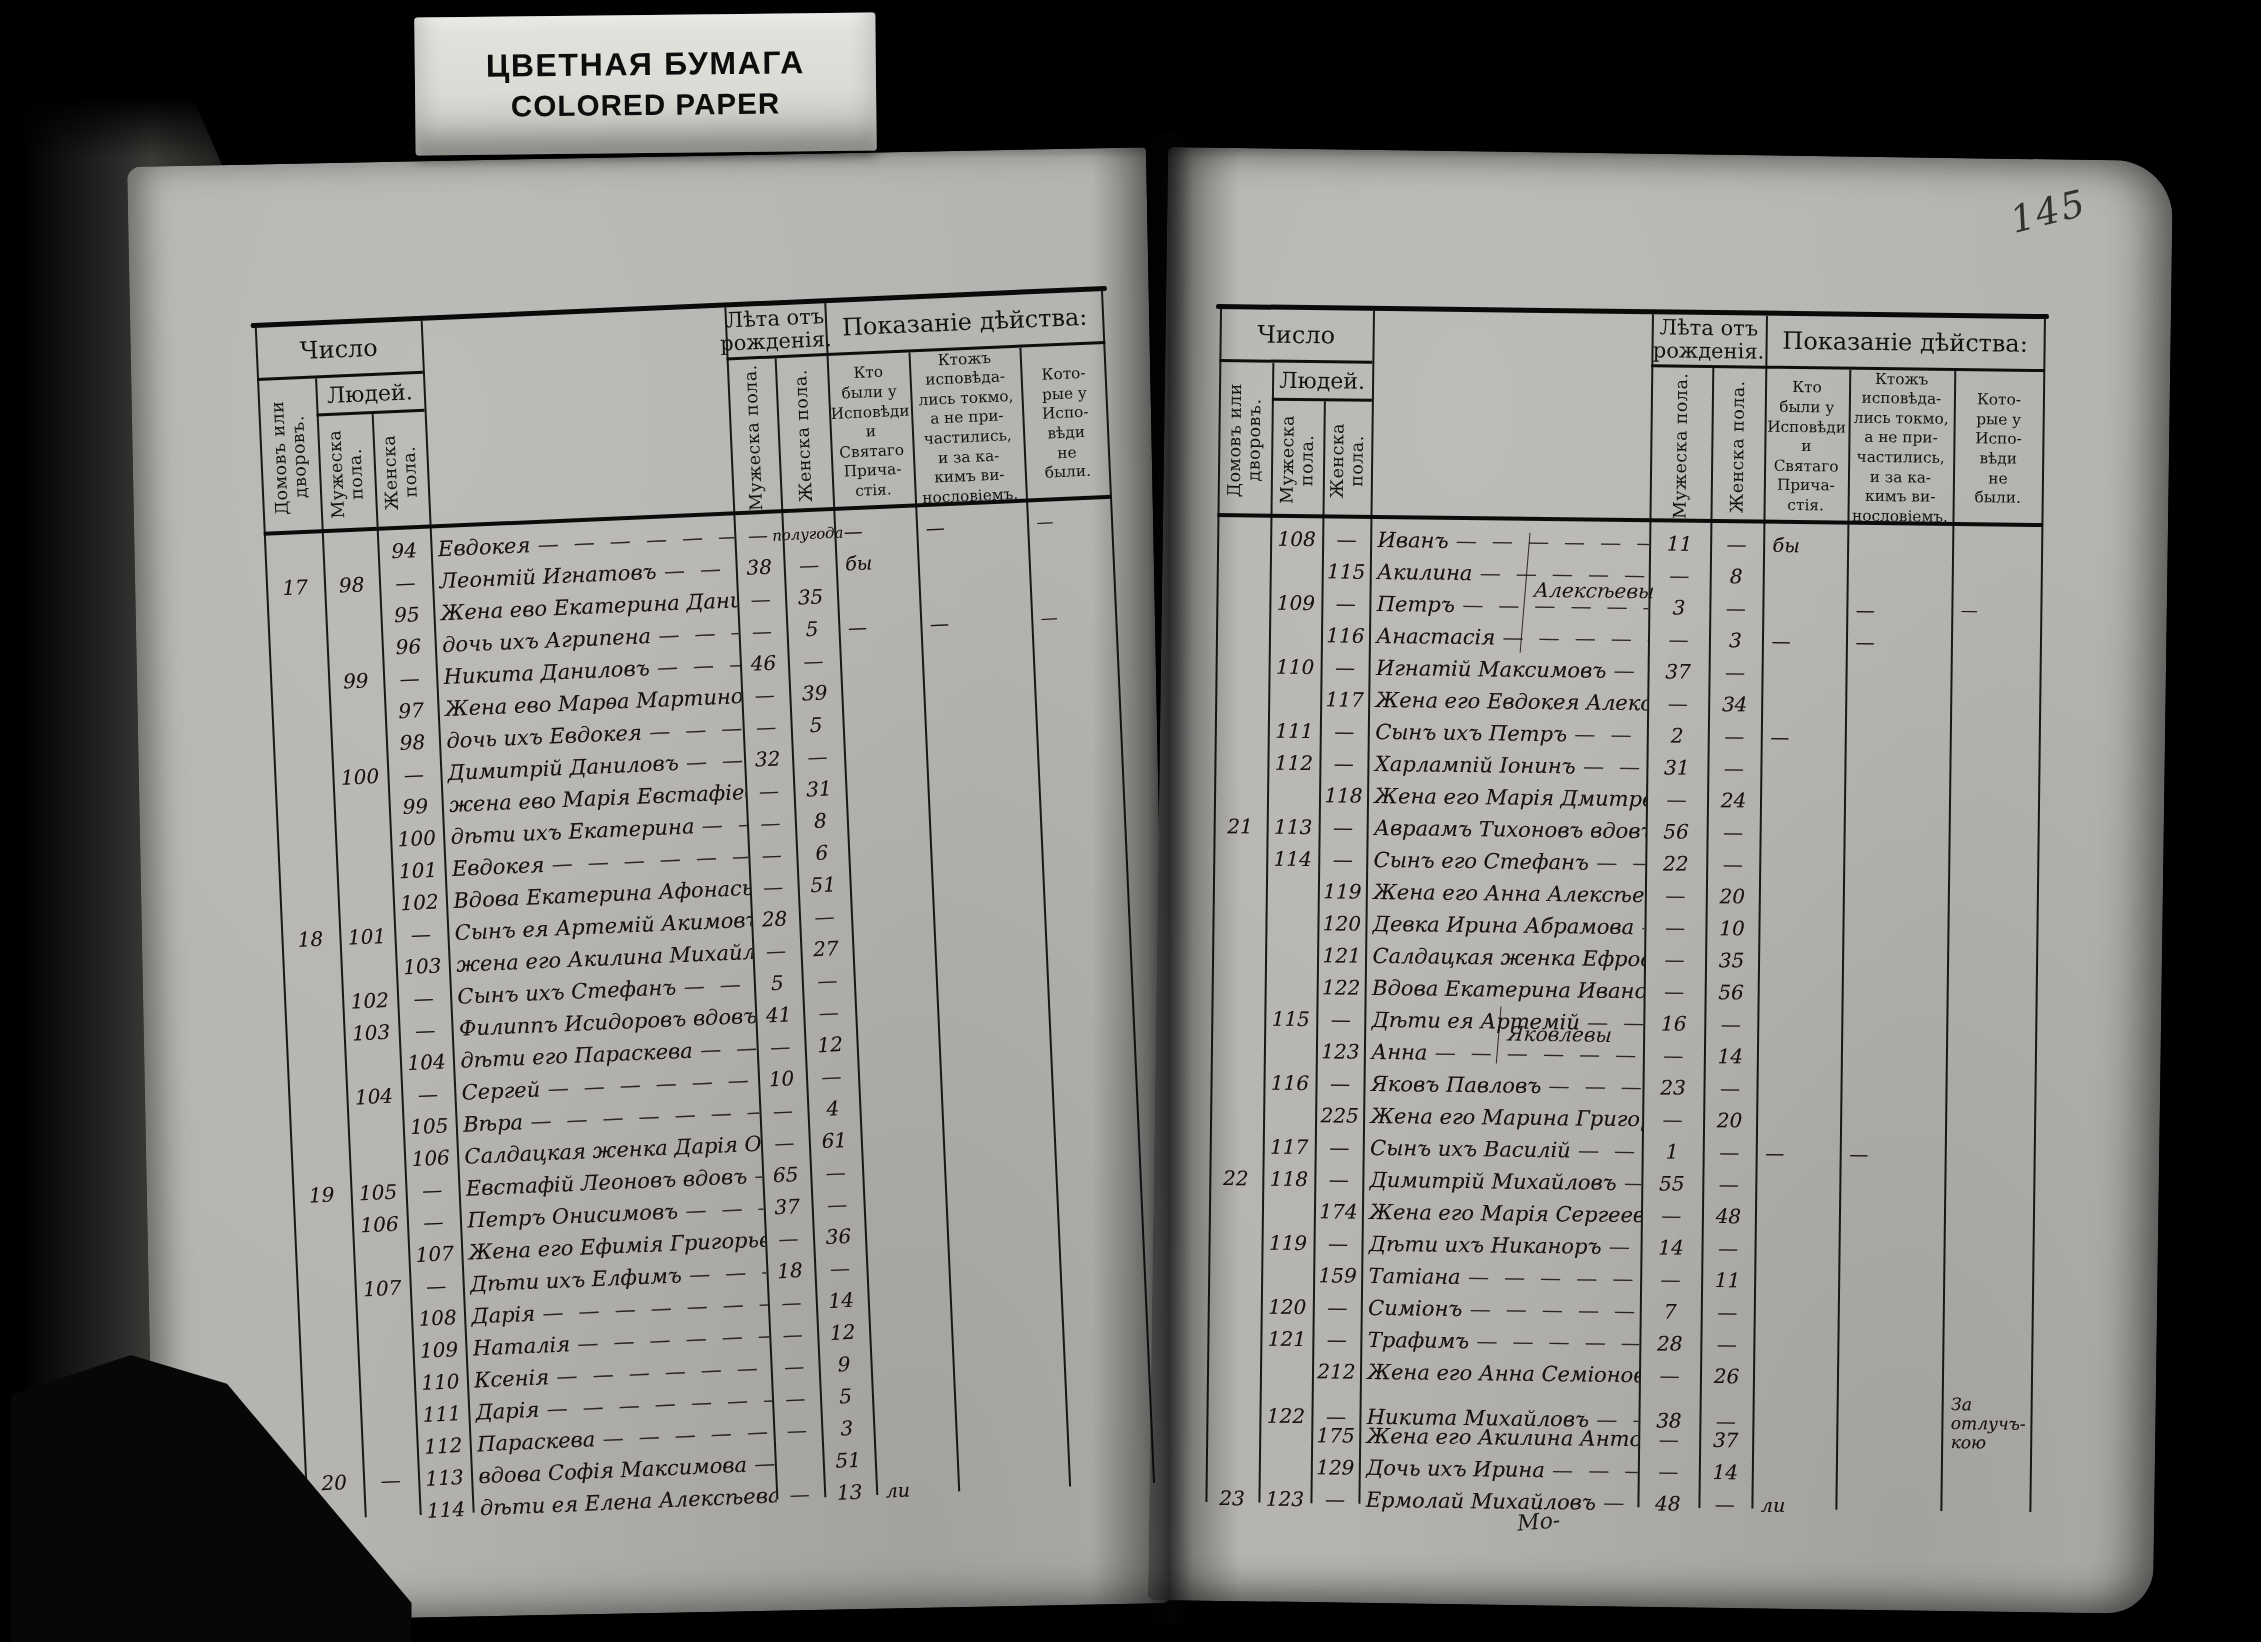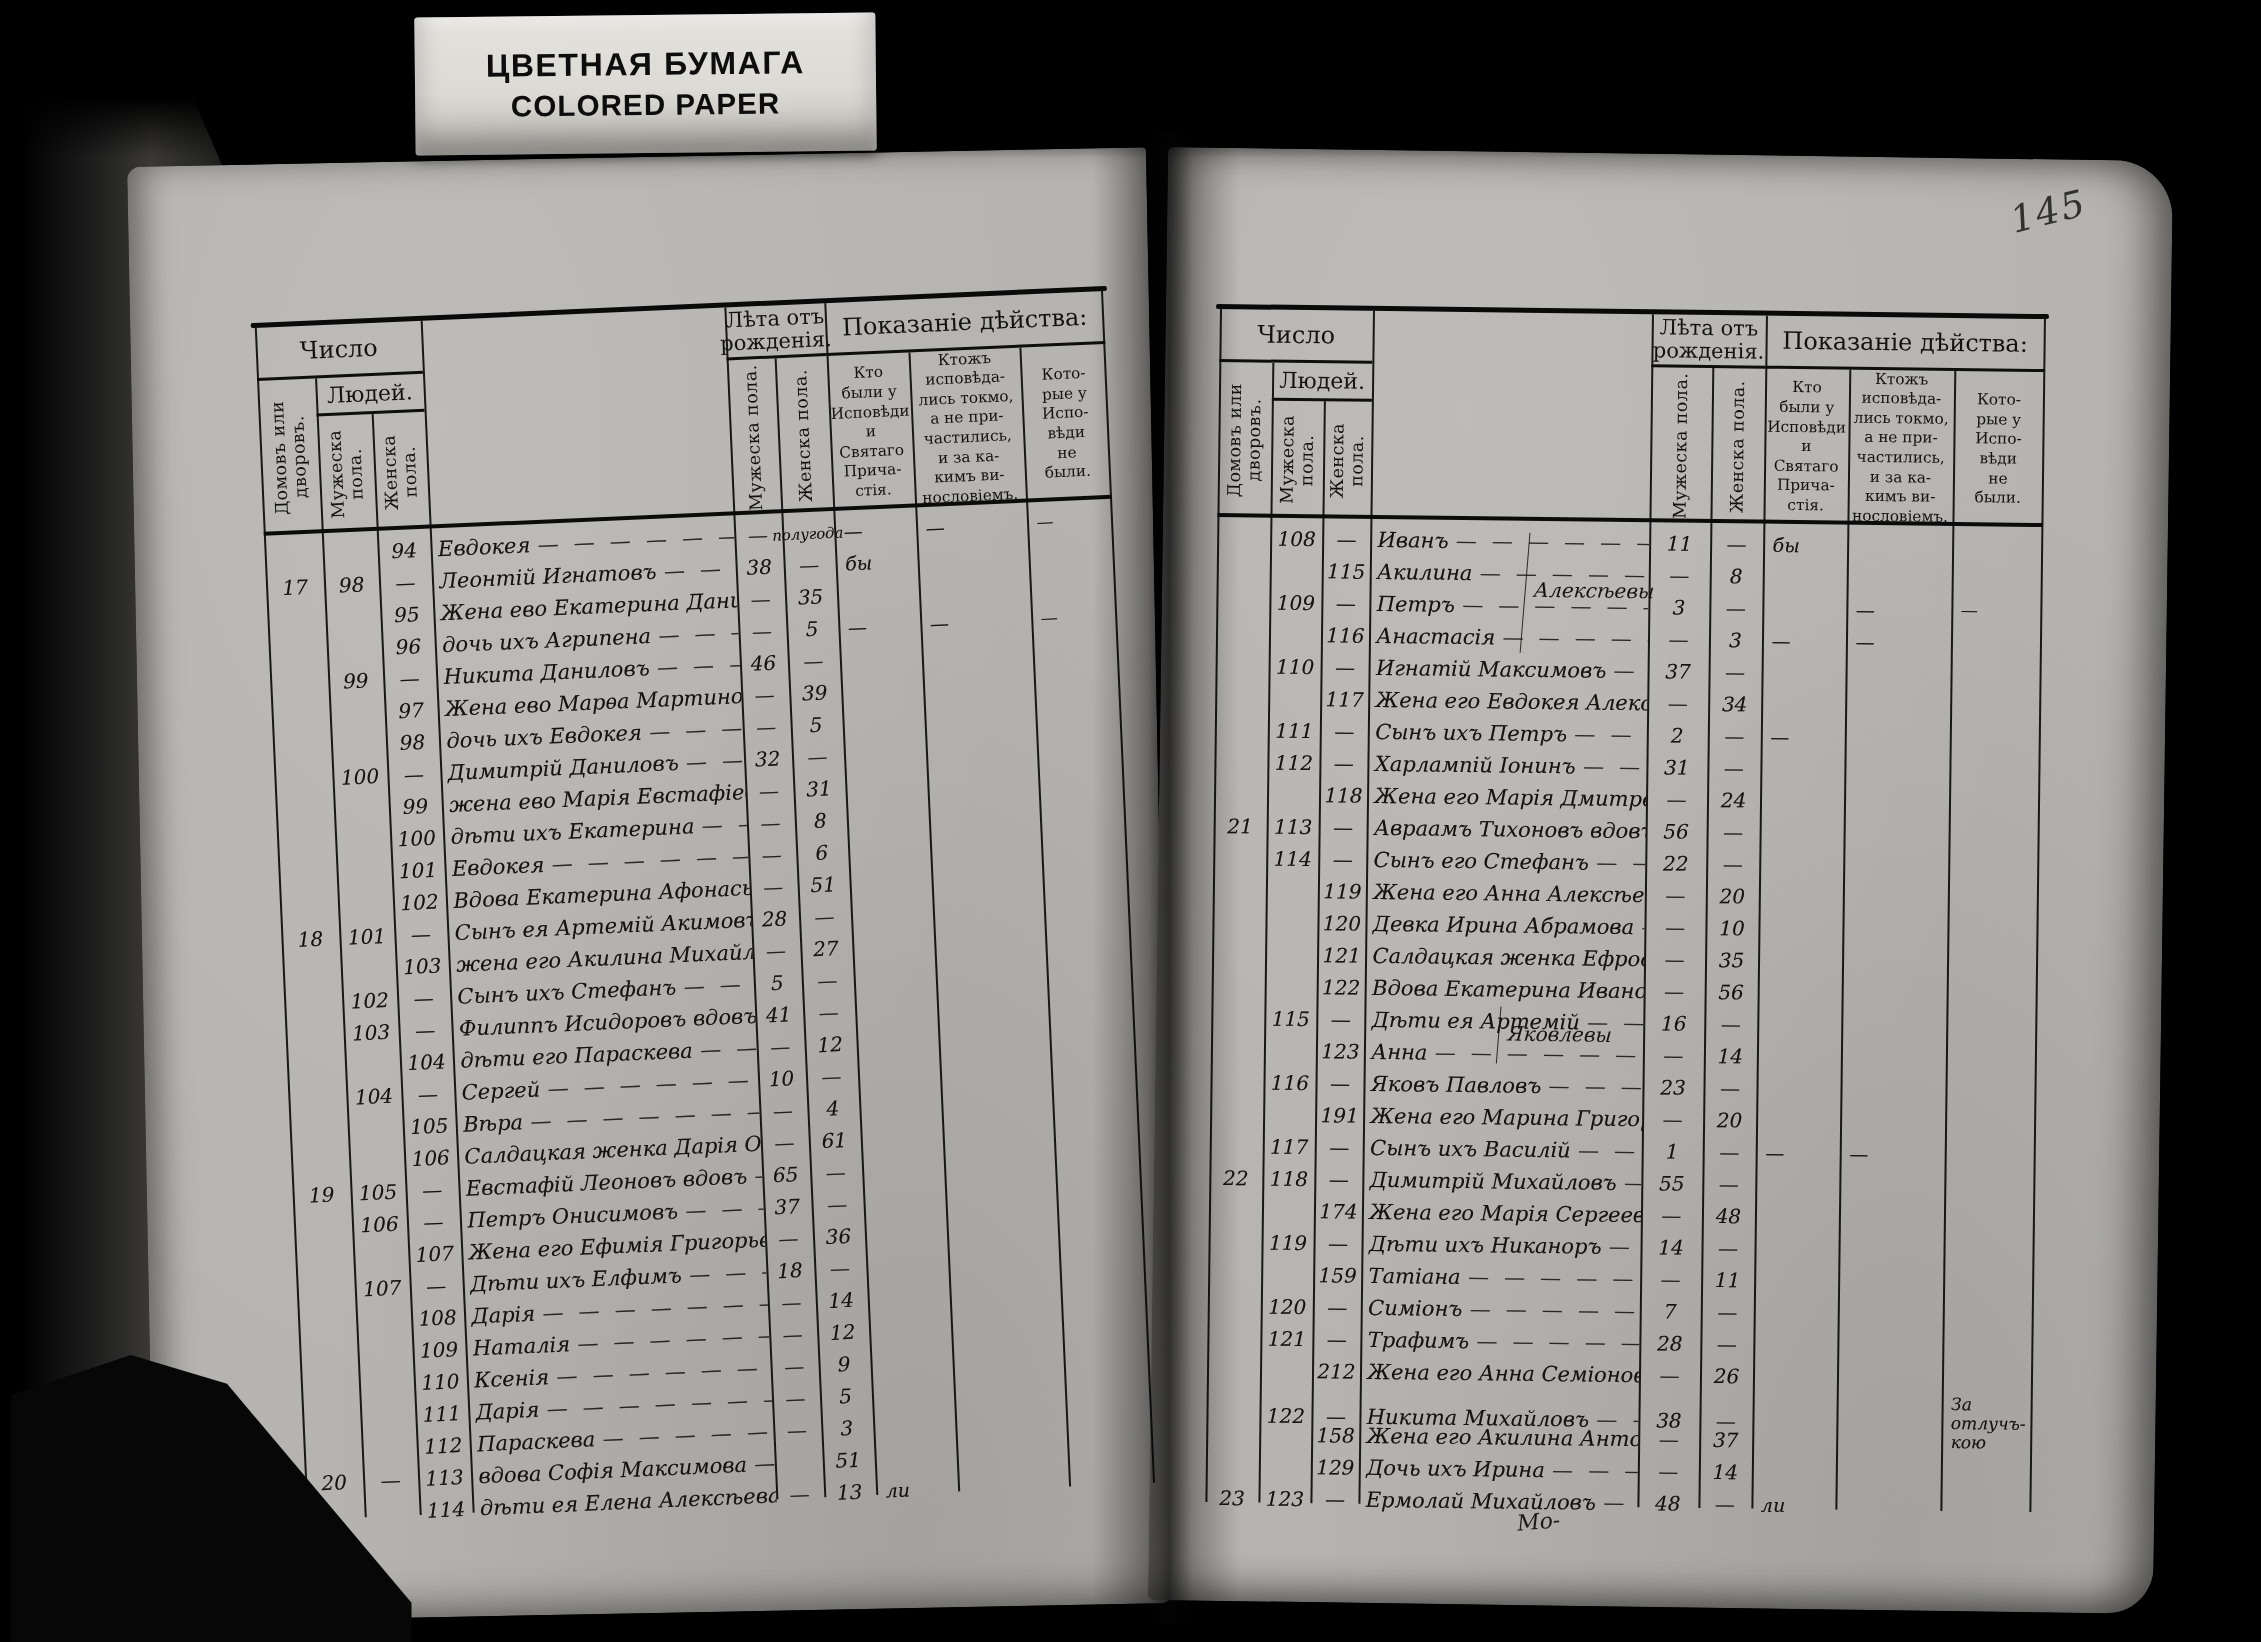--- a/index.html
+++ b/index.html
@@ -844,21 +844,21 @@
           </div>
           <div class="c age">23</div>
           <div class="c age dash"></div>
           <div class="c conf"></div>
           <div class="c conf"></div>
           <div class="c conf c3n"></div>
         </div>
         <div class="trow">
           <div class="c num"></div>
           <div class="c num"></div>
-          <div class="c num">191</div>
+          <div class="c num">225</div>
           <div class="c nm">
             <span class="ntext">Жена его Марина Григорьева</span>
           </div>
           <div class="c age dash"></div>
           <div class="c age">20</div>
           <div class="c conf"></div>
           <div class="c conf"></div>
           <div class="c conf c3n"></div>
         </div>
         <div class="trow">
@@ -975,21 +975,21 @@
           <div class="c age">38</div>
           <div class="c age dash"></div>
           <div class="c conf"></div>
           <div class="c conf"></div>
           <div class="c conf c3n">За отлучъ-
 кою</div>
         </div>
         <div class="trow">
           <div class="c num"></div>
           <div class="c num"></div>
-          <div class="c num">158</div>
+          <div class="c num">175</div>
           <div class="c nm">
             <span class="ntext">Жена его Акилина Антонова</span>
           </div>
           <div class="c age dash"></div>
           <div class="c age">37</div>
           <div class="c conf"></div>
           <div class="c conf"></div>
           <div class="c conf c3n"></div>
         </div>
         <div class="trow">

